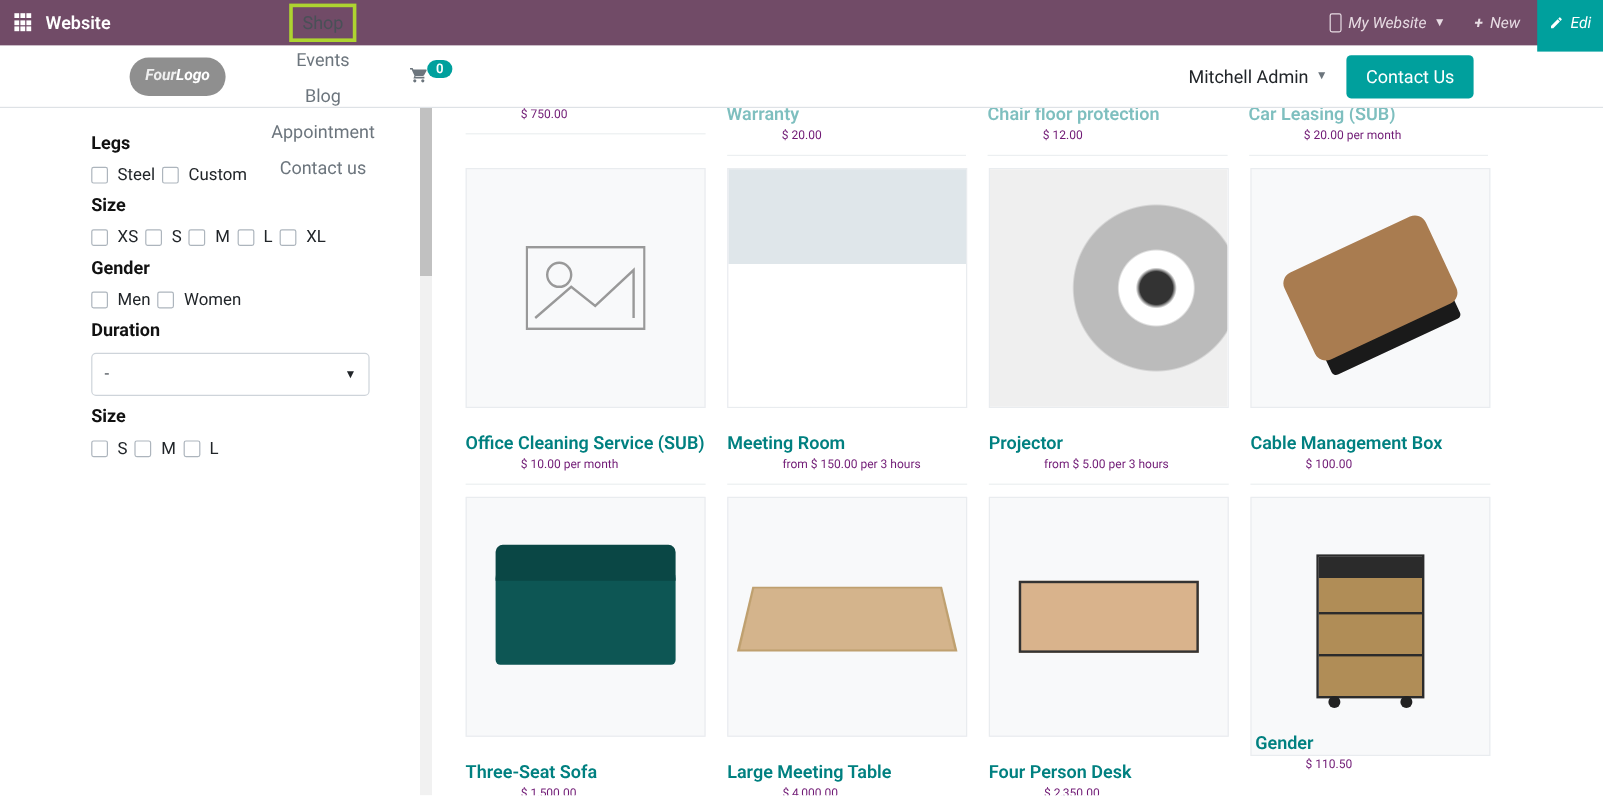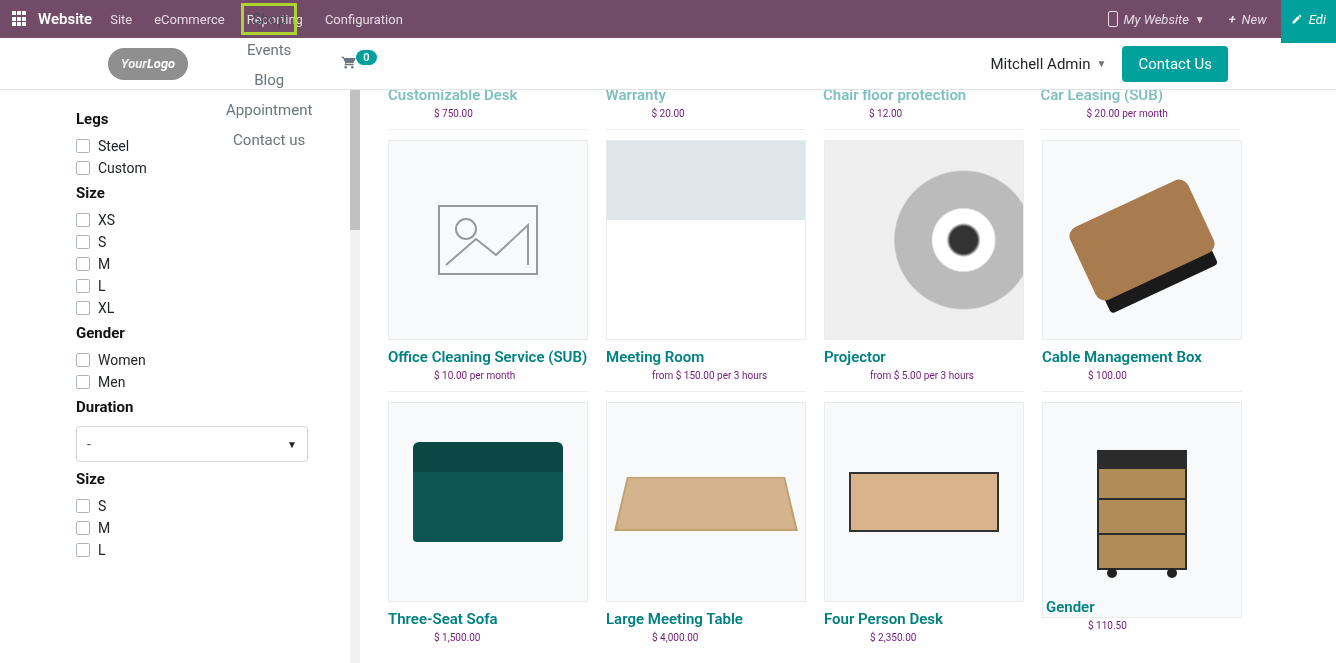--- a/index.html
+++ b/index.html
@@ -33,34 +33,34 @@
 .cart-icon svg{width:18px;height:16px;fill:#6c757d;}
 .cart .badge{ background:#00a09d; color:#fff; border-radius:10px; padding:1px 7px; font-size:11px; font-weight:600; margin-left:-2px; position:relative; top:-6px;}
 .sitenav .right { margin-left:auto; display:flex; align-items:center; gap:16px; padding-right:108px;}
 .user { color:#212529; font-size:15px; cursor:pointer; display:flex; align-items:center; gap:6px;}
 .contact-btn{ background:#00a09d; color:#fff; border:none; border-radius:4px; padding:9px 16px; font-size:15px; cursor:pointer;}
 
 
 .main { display:flex; height: calc(663px - 38px - 52px); position:relative;}
 .sidebar { width: 360px; padding: 12px 8px 0 76px; overflow:hidden; position:relative;}
 .sidebar h4 { font-size:15px; font-weight:700; color:#111; margin: 8px 0 10px 0;}
-.checks { display:flex; flex-direction:column; gap:6px; margin-bottom:6px;}
+.checks { display:flex; flex-direction:row; gap:6px; margin-bottom:6px;}
 .check { display:flex; align-items:center; gap:8px; color:#212529; font-size:14px; cursor:pointer;}
 .check .box{ width:14px; height:14px; border:1px solid #adb5bd; border-radius:2px; background:#fff;}
 .select { width: 232px; height:36px; border:1px solid #ced4da; border-radius:4px; display:flex; align-items:center; justify-content:space-between; padding:0 10px; color:#495057; font-size:14px; cursor:pointer; margin-bottom:6px;}
 .select .arrow{font-size:10px; color:#212529;}
 .scrollbar{position:absolute; right:0; top:0; bottom:0; width:10px; background:#f1f1f1;}
 .scrollbar .thumb{background:#c1c1c1; width:10px; height:140px; position:absolute; top:0;}
 
 .grid { flex:1; padding: 0 96px 0 28px; overflow:hidden;}
 .row{ display:flex; gap:18px;}
 .card{ width:200px;}
 .card .img{ width:200px; height:200px; border:1px solid #e9ecef; display:flex; align-items:center; justify-content:center; background:#f8f9fa; position:relative; overflow:hidden;}
 .card .img.ph svg{width:100px;height:70px;}
-.card .title{ color:#008080; font-size:15px; font-weight:600; margin-top:8px; cursor:pointer;}
+.card .title{ color:#008080; font-size:15px; font-weight:600; margin-top:20px; cursor:pointer;}
 .card .price{ color:#701a75; font-size:10px; margin-top:4px;margin-left:46px;}
 .hr{ border-top:1px solid #eceff1; margin-top:10px; margin-bottom:10px;}
 
 
 .toprow .title{margin-top:0;}
 .toprow{margin-top:-4px;}
 
 
 .hl{ border:3px solid #AED430; }
 
@@ -89,47 +89,41 @@
       <span></span>
       <span></span>
       <span></span>
       <span></span>
       <span></span>
       <span></span>
       <span></span>
       <span></span>
     </span>
   <span class="brand">Website</span>
-  <div class="menu">
-    <a>Site</a>
-    <a>eCommerce</a>
-    <a>Reporting</a>
-    <a>Configuration</a>
-  </div>
   <div class="right">
     <span class="pill">
       <span class="mobile-icon"></span>
       <span>My Website</span>
       <span class="caret">▼</span>
     </span>
     <span class="pill new">
       <span class="plus-icon">+</span>
       <span>New</span>
     </span>
     <span class="pill edit">
       <span class="pencil-icon"><svg viewBox="0 0 24 24">
             <path d="M3 17.25V21h3.75L17.81 9.94l-3.75-3.75L3 17.25zM20.71 7.04a1 1 0 0 0 0-1.41l-2.34-2.34a1 1 0 0 0-1.41 0l-1.83 1.83 3.75 3.75 1.83-1.83z"></path>
           </svg></span>
       <span>Edi</span>
     </span>
   </div>
 </div>
 
 <div class="sitenav">
-  <div class="logo"><span class="your">Your</span>Logo</div>
+  <div class="logo"><span class="your">Four</span>Logo</div>
   <div class="navlinks">
     <a>Home</a>
     <a class="active-out">Shop</a>
     <a>Events</a>
     <a>Blog</a>
     <a>Appointment</a>
     <a>Contact us</a>
   </div>
   <div class="cart">
     <span class="cart-icon"><svg viewBox="0 0 24 24">
@@ -182,25 +176,25 @@
       <label class="check">
           <span class="box"></span>
           <span>XL</span>
         </label>
     </div>
 
     <h4>Gender</h4>
     <div class="checks">
       <label class="check">
           <span class="box"></span>
+          <span>Men</span>
+        </label>
+      <label class="check">
+          <span class="box"></span>
           <span>Women</span>
-        </label>
-      <label class="check">
-          <span class="box"></span>
-          <span>Men</span>
         </label>
     </div>
 
     <h4>Duration</h4>
     <div class="select">
       <span>-</span>
       <span class="arrow">▼</span>
     </div>
 
     <h4>Size</h4>
@@ -221,21 +215,20 @@
 
     <div class="scrollbar">
         <div class="thumb"></div>
       </div>
   </div>
 
   <div class="grid">
 
     <div class="row toprow">
       <div class="card">
-        <div class="title" style="color:#008080;opacity:.5;">Customizable Desk</div>
         <div class="price">$ 750.00</div>
         <div class="hr"></div>
       </div>
       <div class="card">
         <div class="title" style="color:#008080;opacity:.5;">Warranty</div>
         <div class="price">$ 20.00</div>
         <div class="hr"></div>
       </div>
       <div class="card">
         <div class="title" style="color:#008080;opacity:.5;">Chair floor protection</div>

